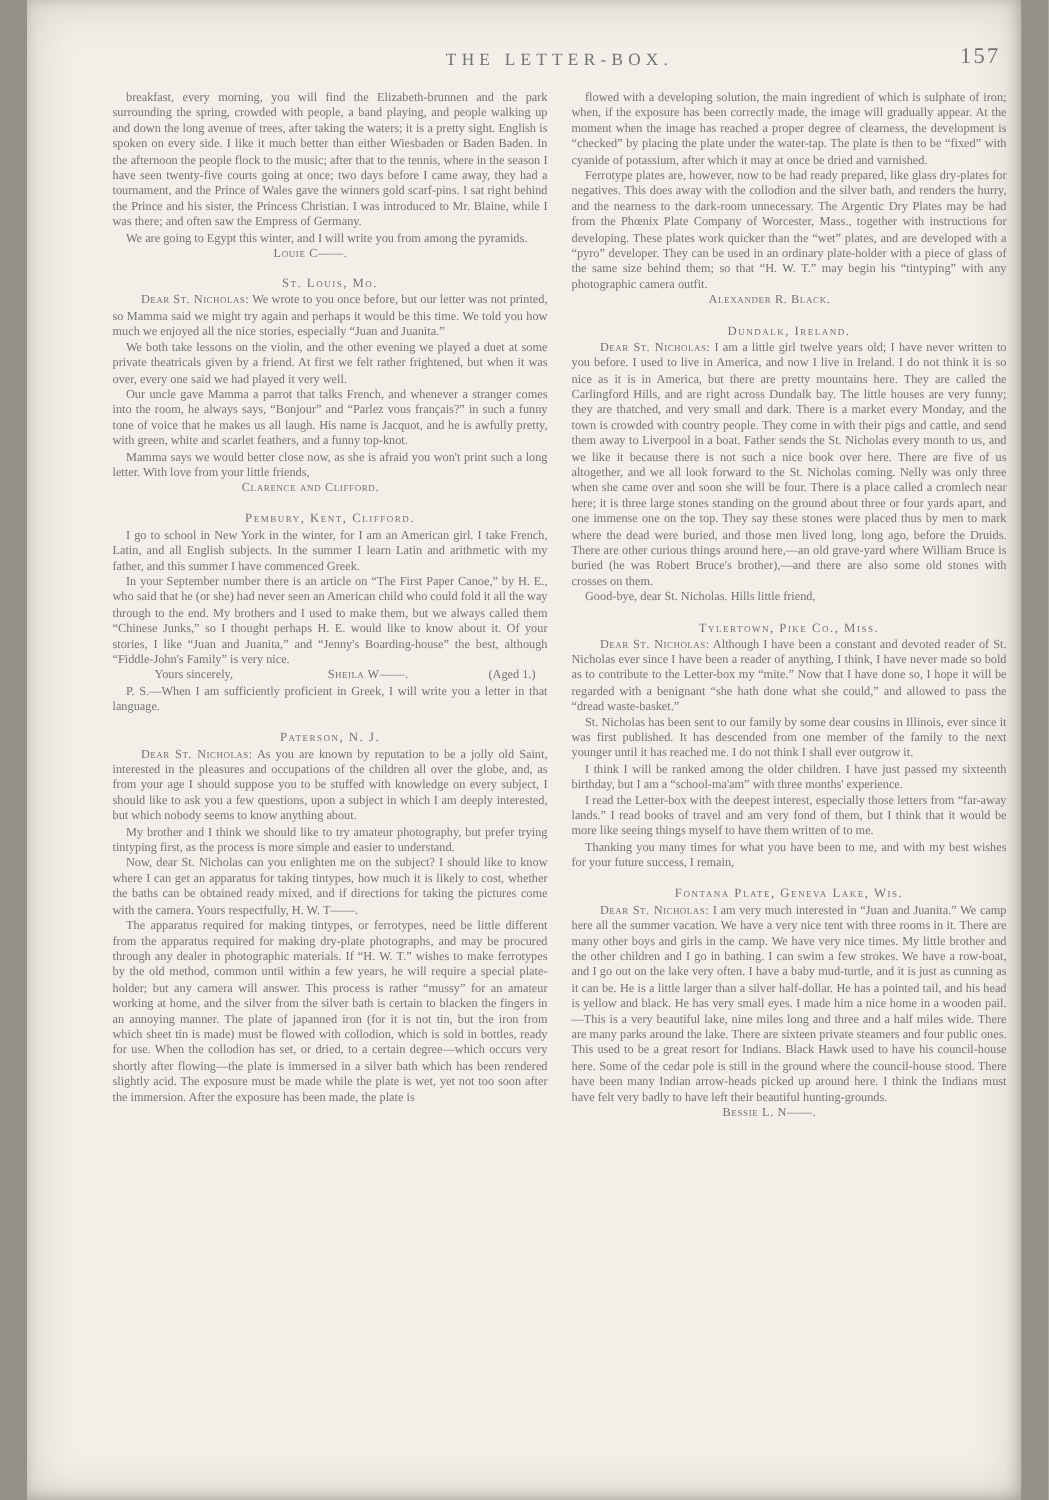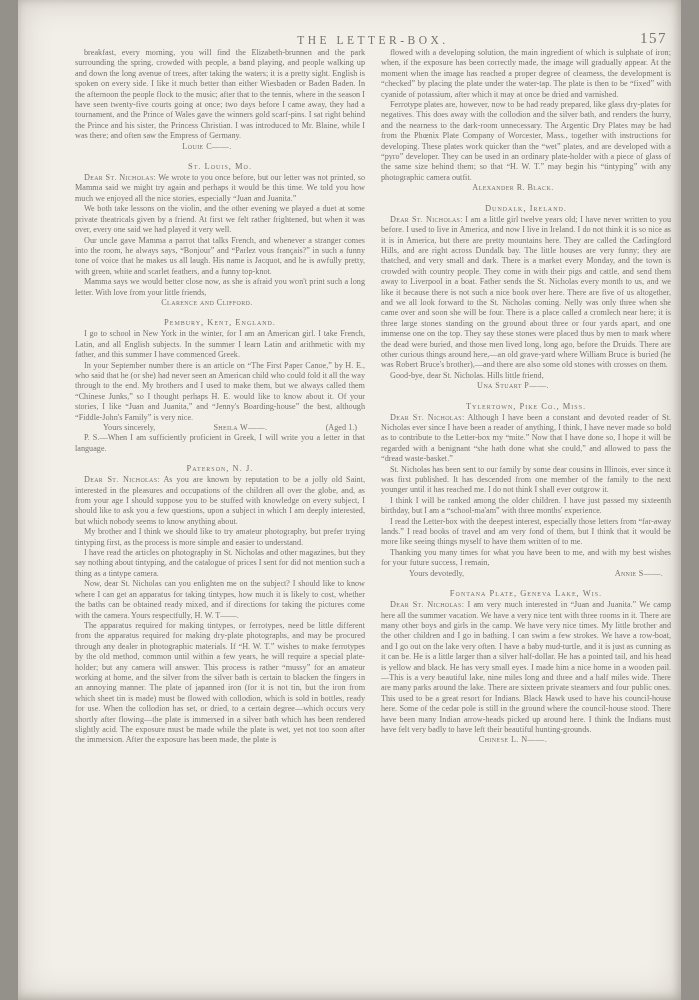--- a/index.html
+++ b/index.html
@@ -14,33 +14,33 @@
     font-family: "Liberation Serif", "DejaVu Serif", serif;
     box-shadow: inset 0 0 32px rgba(70,62,48,.22), inset -4px 0 8px rgba(70,62,48,.16), inset 0 -4px 8px rgba(70,62,48,.14);
   }
   .page-header { position: absolute; top: 34px; left: 57px; width: 596px; height: 20px; }
   .header-title {
     position: absolute; left: 0; right: 0; margin: 0;
     text-align: center; font-size: 11.5px; font-weight: normal;
     letter-spacing: 3.5px; white-space: nowrap;
   }
   .page-number { position: absolute; right: 4px; top: -4px; font-size: 15px; letter-spacing: 1.5px; }
-  .columns { position: absolute; top: 48px; left: 57px; width: 596px; display: flex; gap: 16px; }
+  .columns { position: absolute; top: 60px; left: 57px; width: 596px; display: flex; gap: 16px; }
   .col { width: 290px; }
   .letter { margin-bottom: 2px; }
   p.bp {
     margin: 0; font-size: 8.2px; line-height: 10.4px;
     text-align: justify; text-indent: 9px; hyphens: auto;
   }
   .noindent { text-indent: 0; }
   .location {
     font-size: 8.5px; line-height: 10px; text-align: center;
     font-variant: small-caps; letter-spacing: 1px; margin: 9px 0 2px 0;
   }
-  .sc { font-variant: small-caps; letter-spacing: .3px; }
+  .sc { font-variant: small-caps; letter-spacing: .3px; margin-left: 10px; }
   .sig-line {
     font-size: 8.2px; line-height: 10.4px; text-align: center;
     padding-right: 26px; font-variant: small-caps; letter-spacing: .4px;
   }
   .val-line {
     font-size: 8.2px; line-height: 10.4px; display: flex;
     justify-content: space-between; padding-left: 28px; padding-right: 8px;
   }
   .reply { margin-top: 6px; }
 </style>
@@ -53,85 +53,80 @@
     <h1 class="header-title">THE LETTER-BOX.</h1>
     <div class="page-number">157</div>
   </header>
 
   <main class="columns">
 
     <div class="col">
 
       <section class="letter">
         <p class="bp noindent">breakfast, every morning, you will find the Elizabeth-brunnen and the park surrounding the spring, crowded with people, a band playing, and people walking up and down the long avenue of trees, after taking the waters; it is a pretty sight. English is spoken on every side. I like it much better than either Wiesbaden or Baden Baden. In the afternoon the people flock to the music; after that to the tennis, where in the season I have seen twenty-five courts going at once; two days before I came away, they had a tournament, and the Prince of Wales gave the winners gold scarf-pins. I sat right behind the Prince and his sister, the Princess Christian. I was introduced to Mr. Blaine, while I was there; and often saw the Empress of Germany.</p>
+        <p class="bp">We are going to Egypt this winter, and I will write you from among the pyramids.</p>
         <div class="sig-line">Louie C——.</div>
       </section>
 
       <section class="letter">
         <div class="location">St. Louis, Mo.</div>
         <p class="bp"><span class="sc">Dear St. Nicholas:</span> <span>We wrote to you once before, but our letter was not printed, so Mamma said we might try again and perhaps it would be this time. We told you how much we enjoyed all the nice stories, especially “Juan and Juanita.”</span></p>
         <p class="bp">We both take lessons on the violin, and the other evening we played a duet at some private theatricals given by a friend. At first we felt rather frightened, but when it was over, every one said we had played it very well.</p>
         <p class="bp">Our uncle gave Mamma a parrot that talks French, and whenever a stranger comes into the room, he always says, “Bonjour” and “Parlez vous français?” in such a funny tone of voice that he makes us all laugh. His name is Jacquot, and he is awfully pretty, with green, white and scarlet feathers, and a funny top-knot.</p>
         <p class="bp">Mamma says we would better close now, as she is afraid you won't print such a long letter. With love from your little friends,</p>
         <div class="sig-line">Clarence and Clifford.</div>
       </section>
 
       <section class="letter">
-        <div class="location">Pembury, Kent, England.</div>
+        <div class="location">Pembury, Kent, Clifford.</div>
         <p class="bp">I go to school in New York in the winter, for I am an American girl. I take French, Latin, and all English subjects. In the summer I learn Latin and arithmetic with my father, and this summer I have commenced Greek.</p>
         <p class="bp">In your September number there is an article on “The First Paper Canoe,” by H. E., who said that he (or she) had never seen an American child who could fold it all the way through to the end. My brothers and I used to make them, but we always called them “Chinese Junks,” so I thought perhaps H. E. would like to know about it. Of your stories, I like “Juan and Juanita,” and “Jenny's Boarding-house” the best, although “Fiddle-John's Family” is very nice.</p>
         <div class="val-line">
           <span>Yours sincerely,</span>
           <span class="sc">Sheila W——.</span>
           <span>(Aged 1.)</span>
         </div>
         <p class="bp">P. S.—When I am sufficiently proficient in Greek, I will write you a letter in that language.</p>
       </section>
 
       <section class="letter">
         <div class="location">Paterson, N. J.</div>
         <p class="bp"><span class="sc">Dear St. Nicholas:</span> <span>As you are known by reputation to be a jolly old Saint, interested in the pleasures and occupations of the children all over the globe, and, as from your age I should suppose you to be stuffed with knowledge on every subject, I should like to ask you a few questions, upon a subject in which I am deeply interested, but which nobody seems to know anything about.</span></p>
         <p class="bp">My brother and I think we should like to try amateur photography, but prefer trying tintyping first, as the process is more simple and easier to understand.</p>
-        <p class="bp">I have read the articles on photography in St. Nicholas and other magazines, but they say nothing about tintyping, and the catalogue of prices I sent for did not mention such a thing as a tintype camera.</p>
         <p class="bp">Now, dear St. Nicholas can you enlighten me on the subject? I should like to know where I can get an apparatus for taking tintypes, how much it is likely to cost, whether the baths can be obtained ready mixed, and if directions for taking the pictures come with the camera.  Yours respectfully, H. W. T——.</p>
         <p class="bp reply">The apparatus required for making tintypes, or ferrotypes, need be little different from the apparatus required for making dry-plate photographs, and may be procured through any dealer in photographic materials. If “H. W. T.” wishes to make ferrotypes by the old method, common until within a few years, he will require a special plate-holder; but any camera will answer. This process is rather “mussy” for an amateur working at home, and the silver from the silver bath is certain to blacken the fingers in an annoying manner. The plate of japanned iron (for it is not tin, but the iron from which sheet tin is made) must be flowed with collodion, which is sold in bottles, ready for use. When the collodion has set, or dried, to a certain degree—which occurs very shortly after flowing—the plate is immersed in a silver bath which has been rendered slightly acid. The exposure must be made while the plate is wet, yet not too soon after the immersion. After the exposure has been made, the plate is</p>
       </section>
 
     </div>
 
     <div class="col">
 
       <section class="letter">
         <p class="bp noindent">flowed with a developing solution, the main ingredient of which is sulphate of iron; when, if the exposure has been correctly made, the image will gradually appear. At the moment when the image has reached a proper degree of clearness, the development is “checked” by placing the plate under the water-tap. The plate is then to be “fixed” with cyanide of potassium, after which it may at once be dried and varnished.</p>
         <p class="bp">Ferrotype plates are, however, now to be had ready prepared, like glass dry-plates for negatives. This does away with the collodion and the silver bath, and renders the hurry, and the nearness to the dark-room unnecessary. The Argentic Dry Plates may be had from the Phœnix Plate Company of Worcester, Mass., together with instructions for developing. These plates work quicker than the “wet” plates, and are developed with a “pyro” developer. They can be used in an ordinary plate-holder with a piece of glass of the same size behind them; so that “H. W. T.” may begin his “tintyping” with any photographic camera outfit.</p>
         <div class="sig-line">Alexander R. Black.</div>
       </section>
 
       <section class="letter">
         <div class="location">Dundalk, Ireland.</div>
         <p class="bp"><span class="sc">Dear St. Nicholas:</span> <span>I am a little girl twelve years old; I have never written to you before. I used to live in America, and now I live in Ireland. I do not think it is so nice as it is in America, but there are pretty mountains here. They are called the Carlingford Hills, and are right across Dundalk bay. The little houses are very funny; they are thatched, and very small and dark. There is a market every Monday, and the town is crowded with country people. They come in with their pigs and cattle, and send them away to Liverpool in a boat. Father sends the St. Nicholas every month to us, and we like it because there is not such a nice book over here. There are five of us altogether, and we all look forward to the St. Nicholas coming. Nelly was only three when she came over and soon she will be four. There is a place called a cromlech near here; it is three large stones standing on the ground about three or four yards apart, and one immense one on the top. They say these stones were placed thus by men to mark where the dead were buried, and those men lived long, long ago, before the Druids. There are other curious things around here,—an old grave-yard where William Bruce is buried (he was Robert Bruce's brother),—and there are also some old stones with crosses on them.</span></p>
         <p class="bp">Good-bye, dear St. Nicholas. Hills little friend,</p>
-        <div class="sig-line">Una Stuart P——.</div>
       </section>
 
       <section class="letter">
         <div class="location">Tylertown, Pike Co., Miss.</div>
         <p class="bp"><span class="sc">Dear St. Nicholas:</span> <span>Although I have been a constant and devoted reader of St. Nicholas ever since I have been a reader of anything, I think, I have never made so bold as to contribute to the Letter-box my “mite.” Now that I have done so, I hope it will be regarded with a benignant “she hath done what she could,” and allowed to pass the “dread waste-basket.”</span></p>
         <p class="bp">St. Nicholas has been sent to our family by some dear cousins in Illinois, ever since it was first published. It has descended from one member of the family to the next younger until it has reached me. I do not think I shall ever outgrow it.</p>
         <p class="bp">I think I will be ranked among the older children. I have just passed my sixteenth birthday, but I am a “school-ma'am” with three months' experience.</p>
         <p class="bp">I read the Letter-box with the deepest interest, especially those letters from “far-away lands.” I read books of travel and am very fond of them, but I think that it would be more like seeing things myself to have them written of to me.</p>
         <p class="bp">Thanking you many times for what you have been to me, and with my best wishes for your future success, I remain,</p>
-        <div class="val-line">
-          <span>Yours devotedly,</span>
-          <span class="sc">Annie S——.</span>
-        </div>
       </section>
 
       <section class="letter">
         <div class="location">Fontana Plate, Geneva Lake, Wis.</div>
         <p class="bp"><span class="sc">Dear St. Nicholas:</span> <span>I am very much interested in “Juan and Juanita.” We camp here all the summer vacation. We have a very nice tent with three rooms in it. There are many other boys and girls in the camp. We have very nice times. My little brother and the other children and I go in bathing. I can swim a few strokes. We have a row-boat, and I go out on the lake very often. I have a baby mud-turtle, and it is just as cunning as it can be. He is a little larger than a silver half-dollar. He has a pointed tail, and his head is yellow and black. He has very small eyes. I made him a nice home in a wooden pail.—This is a very beautiful lake, nine miles long and three and a half miles wide. There are many parks around the lake. There are sixteen private steamers and four public ones. This used to be a great resort for Indians. Black Hawk used to have his council-house here. Some of the cedar pole is still in the ground where the council-house stood. There have been many Indian arrow-heads picked up around here. I think the Indians must have felt very badly to have left their beautiful hunting-grounds.</span></p>
-        <div class="sig-line">Chinese L. N——.</div>
+        <div class="sig-line">Bessie L. N——.</div>
       </section>
 
     </div>
 
   </main>
 </div>
 
 </body></html>

